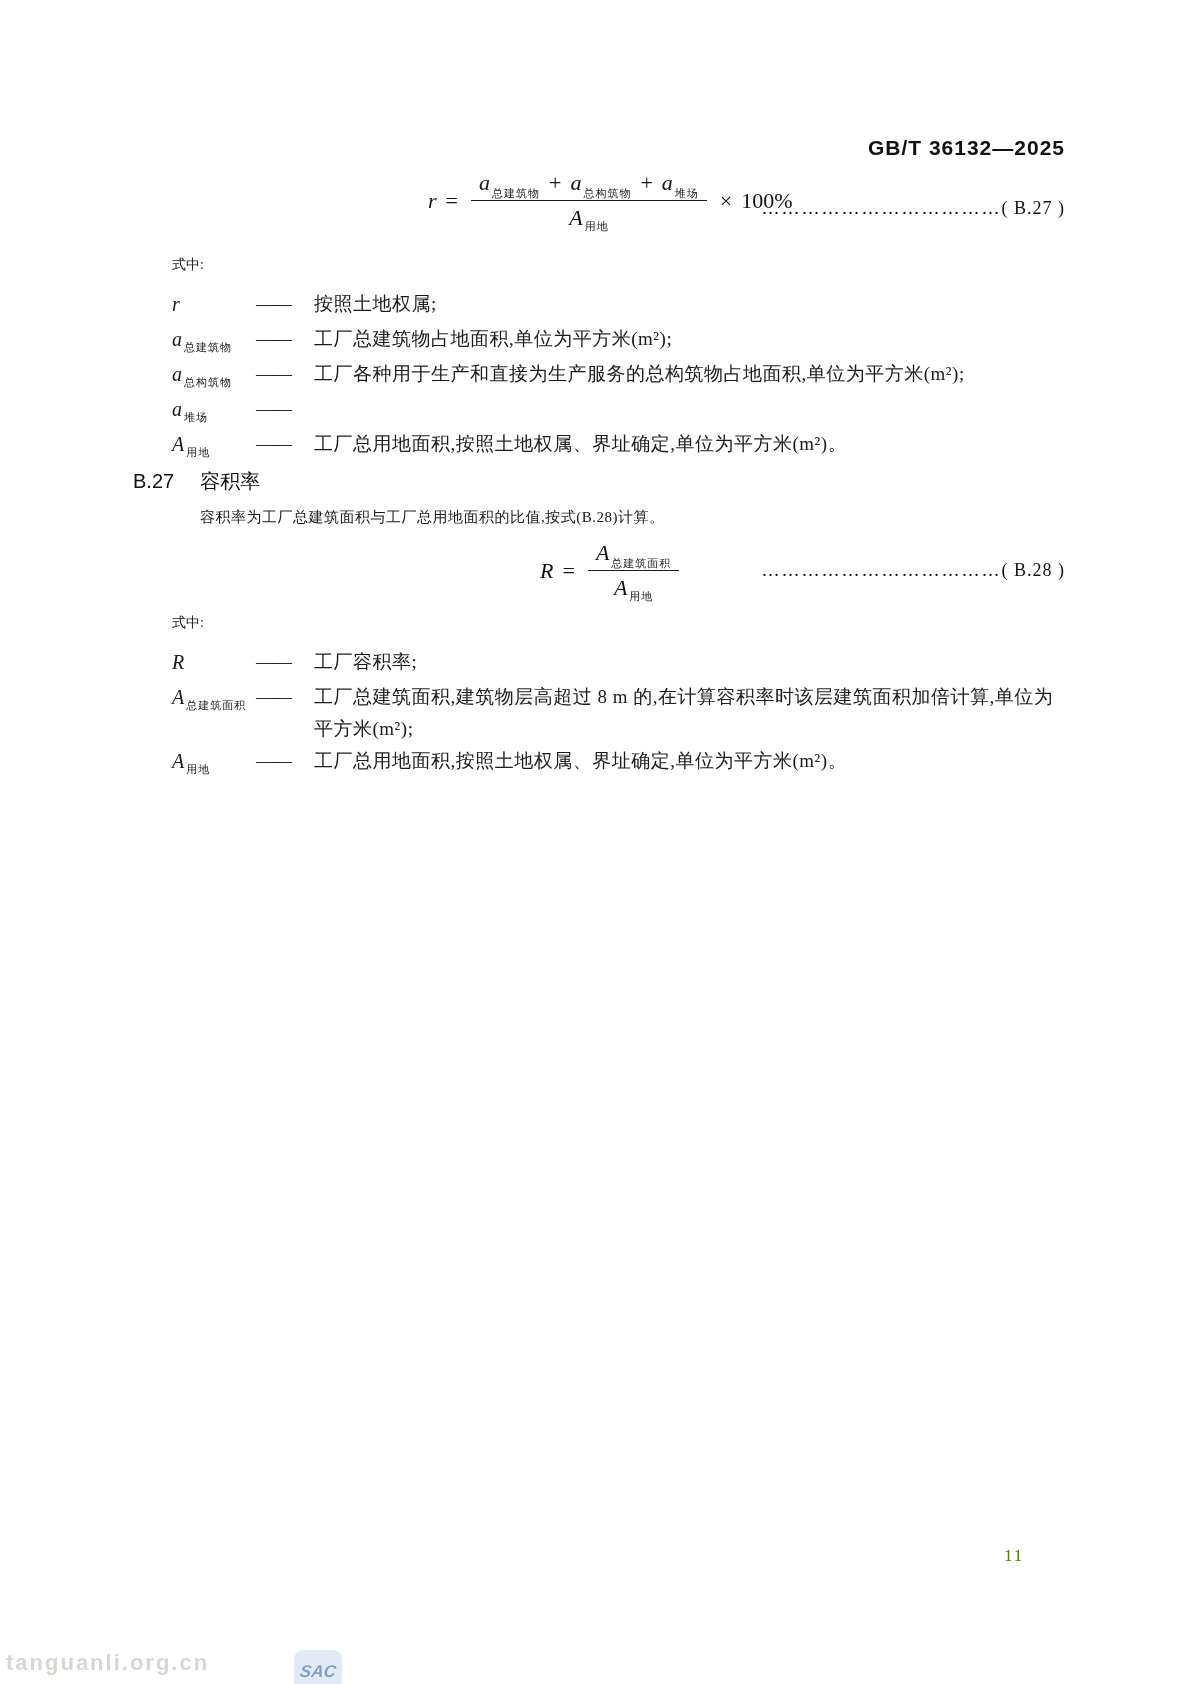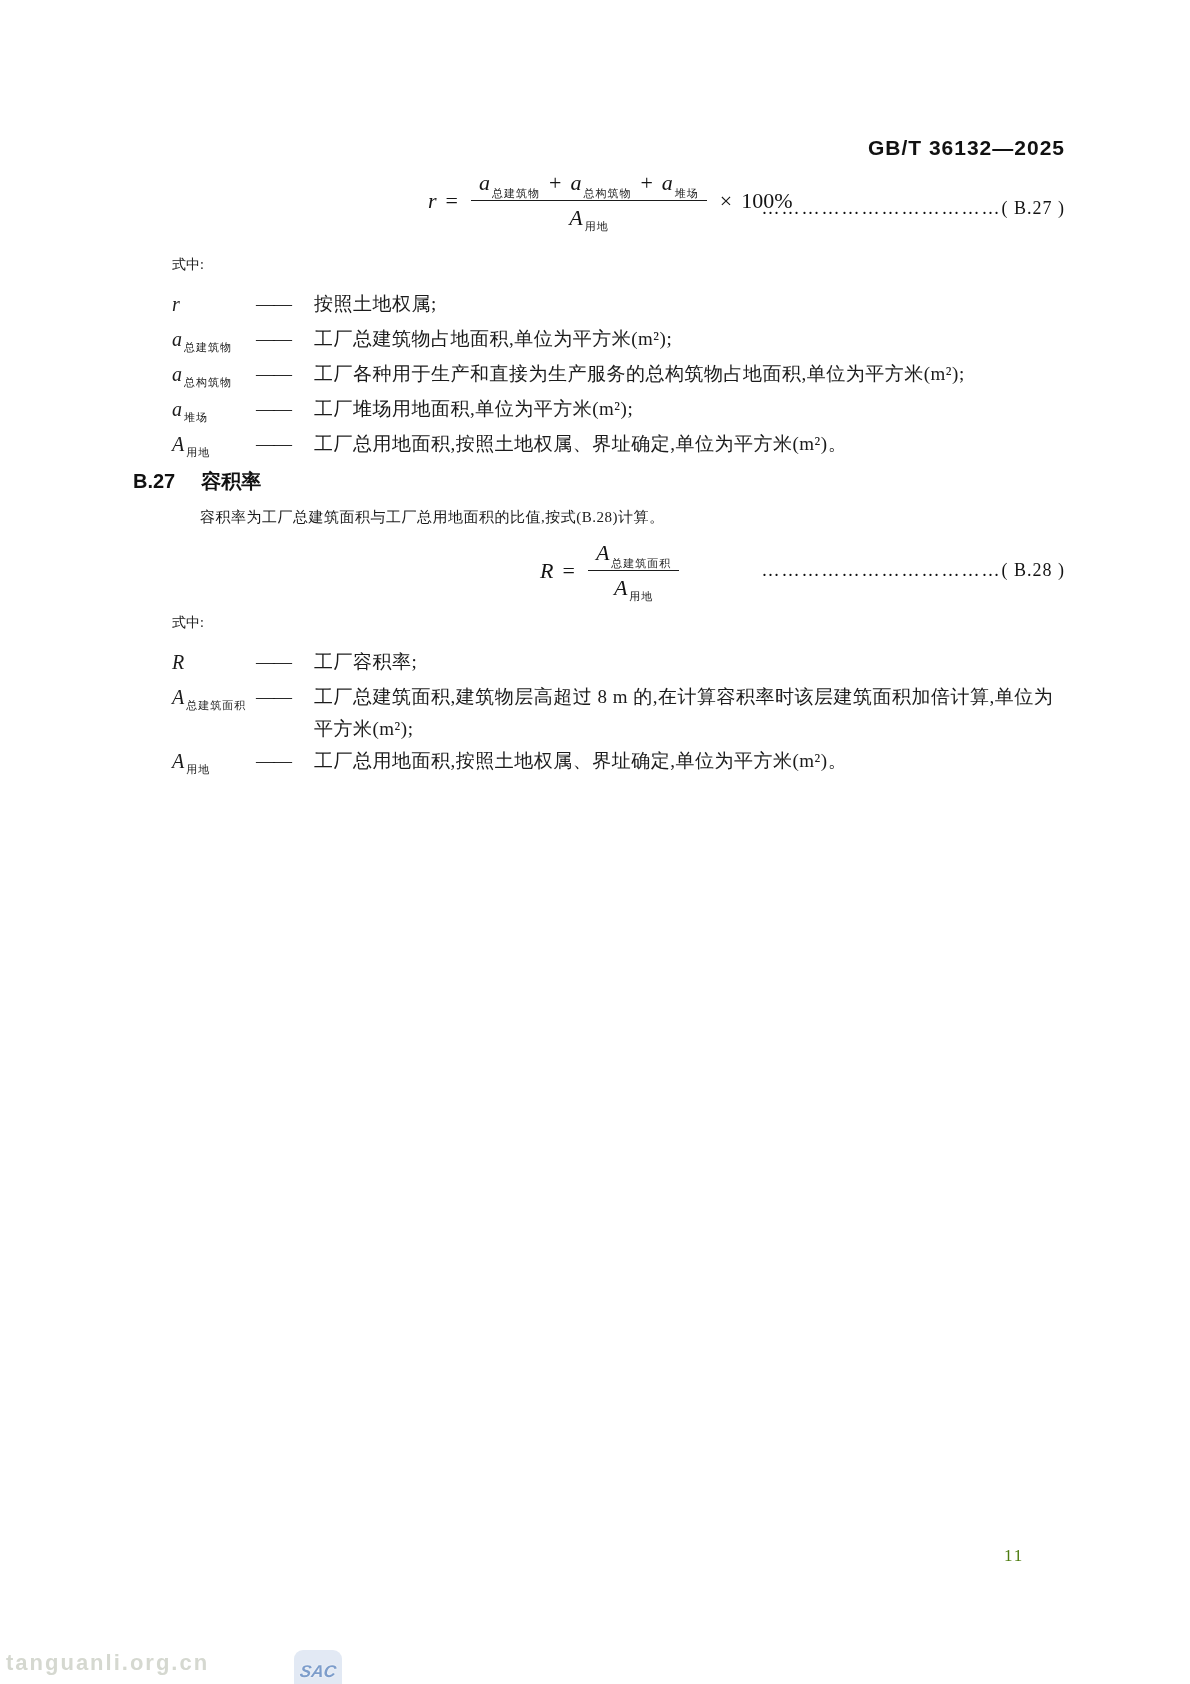--- a/index.html
+++ b/index.html
@@ -95,21 +95,21 @@
   .def-text{
     flex:1 1 auto;
     font-style:normal;
     letter-spacing:0.5px;
   }
   
   .section-heading{
     position:absolute;
     left:133px;
     font-family:"Liberation Sans","DejaVu Sans",sans-serif;
-    font-weight:bold;
+    font-weight:normal;
     font-size:20px;
     color:#111;
   }
   .section-heading .sec-num{margin-right:26px;}
   .paragraph{
     position:absolute;
     left:200px;
     font-size:15px;
     letter-spacing:0.5px;
     color:#1b1b1b;
@@ -202,21 +202,20 @@
       <span class="def-text">工厂总建筑物占地面积,单位为平方米(m²);</span>
     </div>
     <div class="def-row">
       <span class="def-term"><span>a</span><span class="fsub">总构筑物</span></span>
       <span class="def-dash">——</span>
       <span class="def-text">工厂各种用于生产和直接为生产服务的总构筑物占地面积,单位为平方米(m²);</span>
     </div>
     <div class="def-row">
       <span class="def-term"><span>a</span><span class="fsub">堆场</span></span>
       <span class="def-dash">——</span>
-      <span class="def-text">工厂堆场用地面积,单位为平方米(m²);</span>
     </div>
     <div class="def-row">
       <span class="def-term"><span>A</span><span class="fsub">用地</span></span>
       <span class="def-dash">——</span>
       <span class="def-text">工厂总用地面积,按照土地权属、界址确定,单位为平方米(m²)。</span>
     </div>
   </div>
 
   <div class="section-heading" style="top:468px;">
     <span class="sec-num">B.27</span><span>容积率</span>

